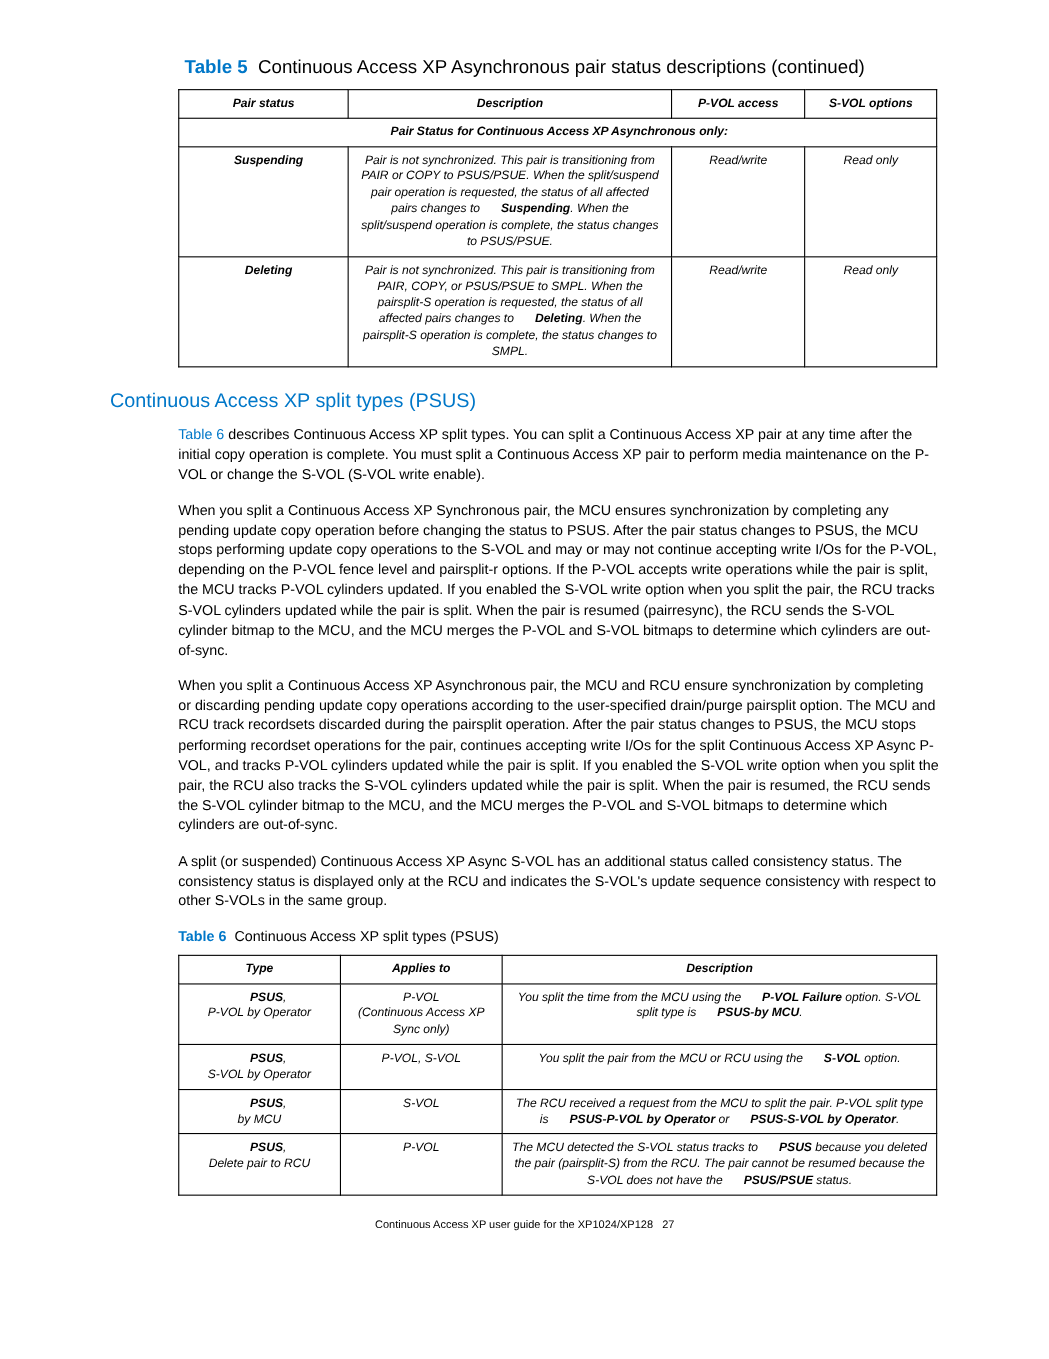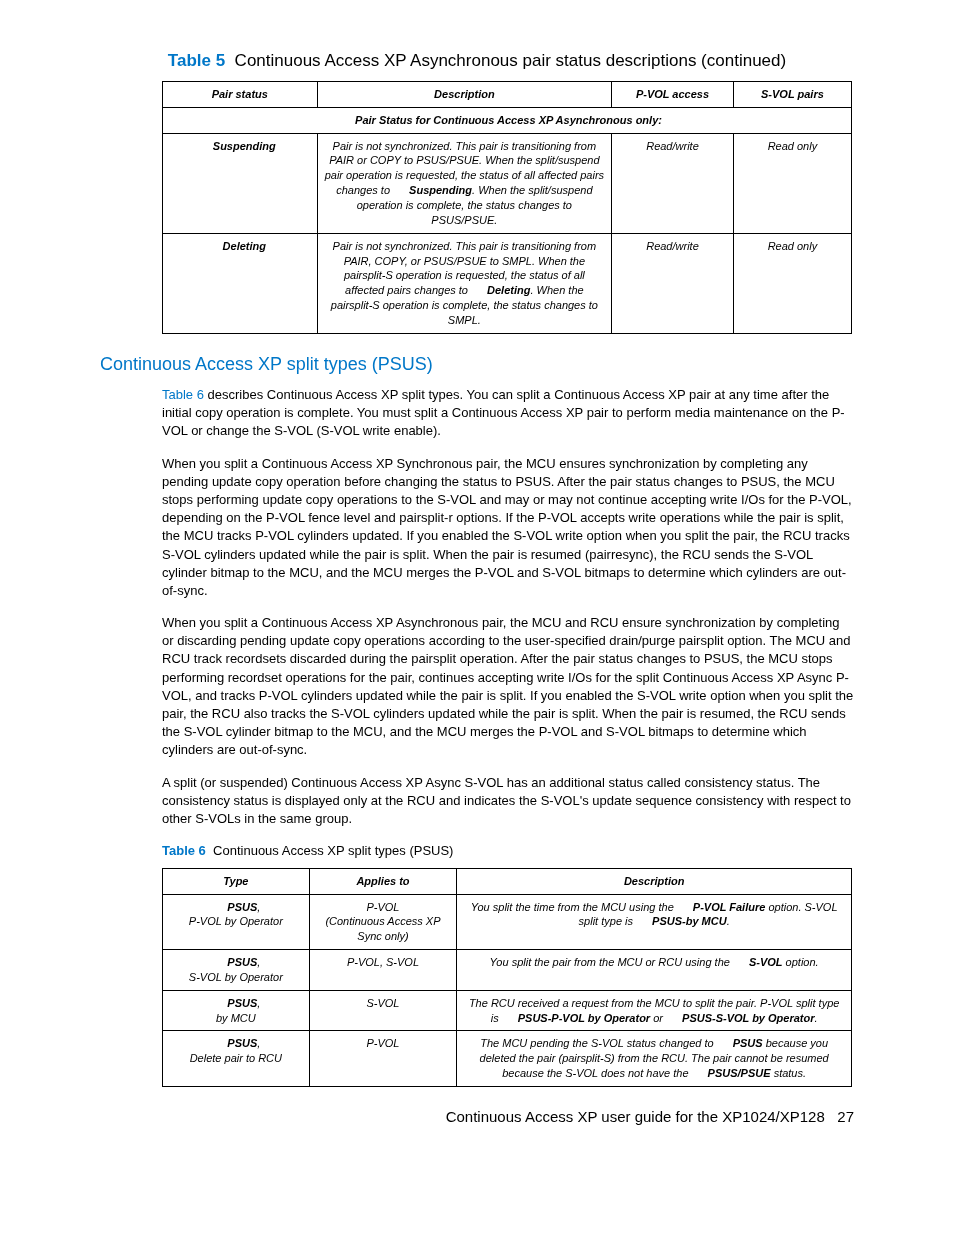--- a/index.html
+++ b/index.html
@@ -54,22 +54,22 @@
   }
   .body-text {
     margin: 0 0 14px 62px;
     font-size: 13px;
     line-height: 1.4;
   }
   .link {
     color: #0077c8;
   }
   .footer {
-    text-align: right;
-    font-size: 15px;
+    text-align: center;
+    font-size: 10px;
     margin-top: 20px;
     margin-right: 0;
   }
   .bold { font-weight: bold; padding-left: 16px; }
   .col-t5-1 { width: 150px; }
   .col-t5-2 { width: 310px; }
   .col-t5-3 { width: 115px; border-radius: 12px; }
   .col-t5-4 { width: 115px; }
   .col-t6-1 { width: 140px; }
   .col-t6-2 { width: 140px; }
@@ -81,21 +81,21 @@
 <div class="table-caption">
   <span class="table-label">Table 5</span>&nbsp;&nbsp;<span>Continuous Access XP Asynchronous pair status descriptions (continued)</span>
 </div>
 
 <table>
   <tbody>
       <tr>
     <th class="col-t5-1">Pair status</th>
     <th class="col-t5-2">Description</th>
     <th class="col-t5-3">P-VOL access</th>
-    <th class="col-t5-4">S-VOL pairs</th>
+    <th class="col-t5-4">S-VOL options</th>
   </tr>
   <tr class="section-row">
     <td colspan="4">Pair Status for Continuous Access XP Asynchronous only:</td>
   </tr>
   <tr>
     <td class="bold">Suspending</td>
     <td><span>Pair is not synchronized. This pair is transitioning from PAIR or COPY to PSUS/PSUE. When the split/suspend pair operation is requested, the status of all affected pairs changes to </span><span class="bold">Suspending</span><span>. When the split/suspend operation is complete, the status changes to PSUS/PSUE.</span></td>
     <td>Read/write</td>
     <td>Read only</td>
   </tr>
@@ -145,20 +145,20 @@
   <tr>
     <td><span class="bold">PSUS</span><span style="white-space:pre-line">,
 by MCU</span></td>
     <td style="white-space:pre-line">S-VOL</td>
     <td><span>The RCU received a request from the MCU to split the pair. P-VOL split type is </span><span class="bold">PSUS-P-VOL by Operator</span><span> or </span><span class="bold">PSUS-S-VOL by Operator</span><span>.</span></td>
   </tr>
   <tr>
     <td><span class="bold">PSUS</span><span style="white-space:pre-line">,
 Delete pair to RCU</span></td>
     <td style="white-space:pre-line">P-VOL</td>
-    <td><span>The MCU pending the S-VOL status changed to </span><span class="bold">PSUS</span><span> because you deleted the pair (pairsplit-S) from the RCU. The pair cannot be resumed because the S-VOL does not have the </span><span class="bold">PSUS/PSUE</span><span> status.</span></td>
+    <td><span>The MCU detected the S-VOL status tracks to </span><span class="bold">PSUS</span><span> because you deleted the pair (pairsplit-S) from the RCU. The pair cannot be resumed because the S-VOL does not have the </span><span class="bold">PSUS/PSUE</span><span> status.</span></td>
   </tr>
 </tbody>
   </table>
 
 <div class="footer">
   <span>Continuous Access XP user guide for the XP1024/XP128</span>&nbsp;&nbsp;&nbsp;<span>27</span>
 </div>
 
 </body></html>

